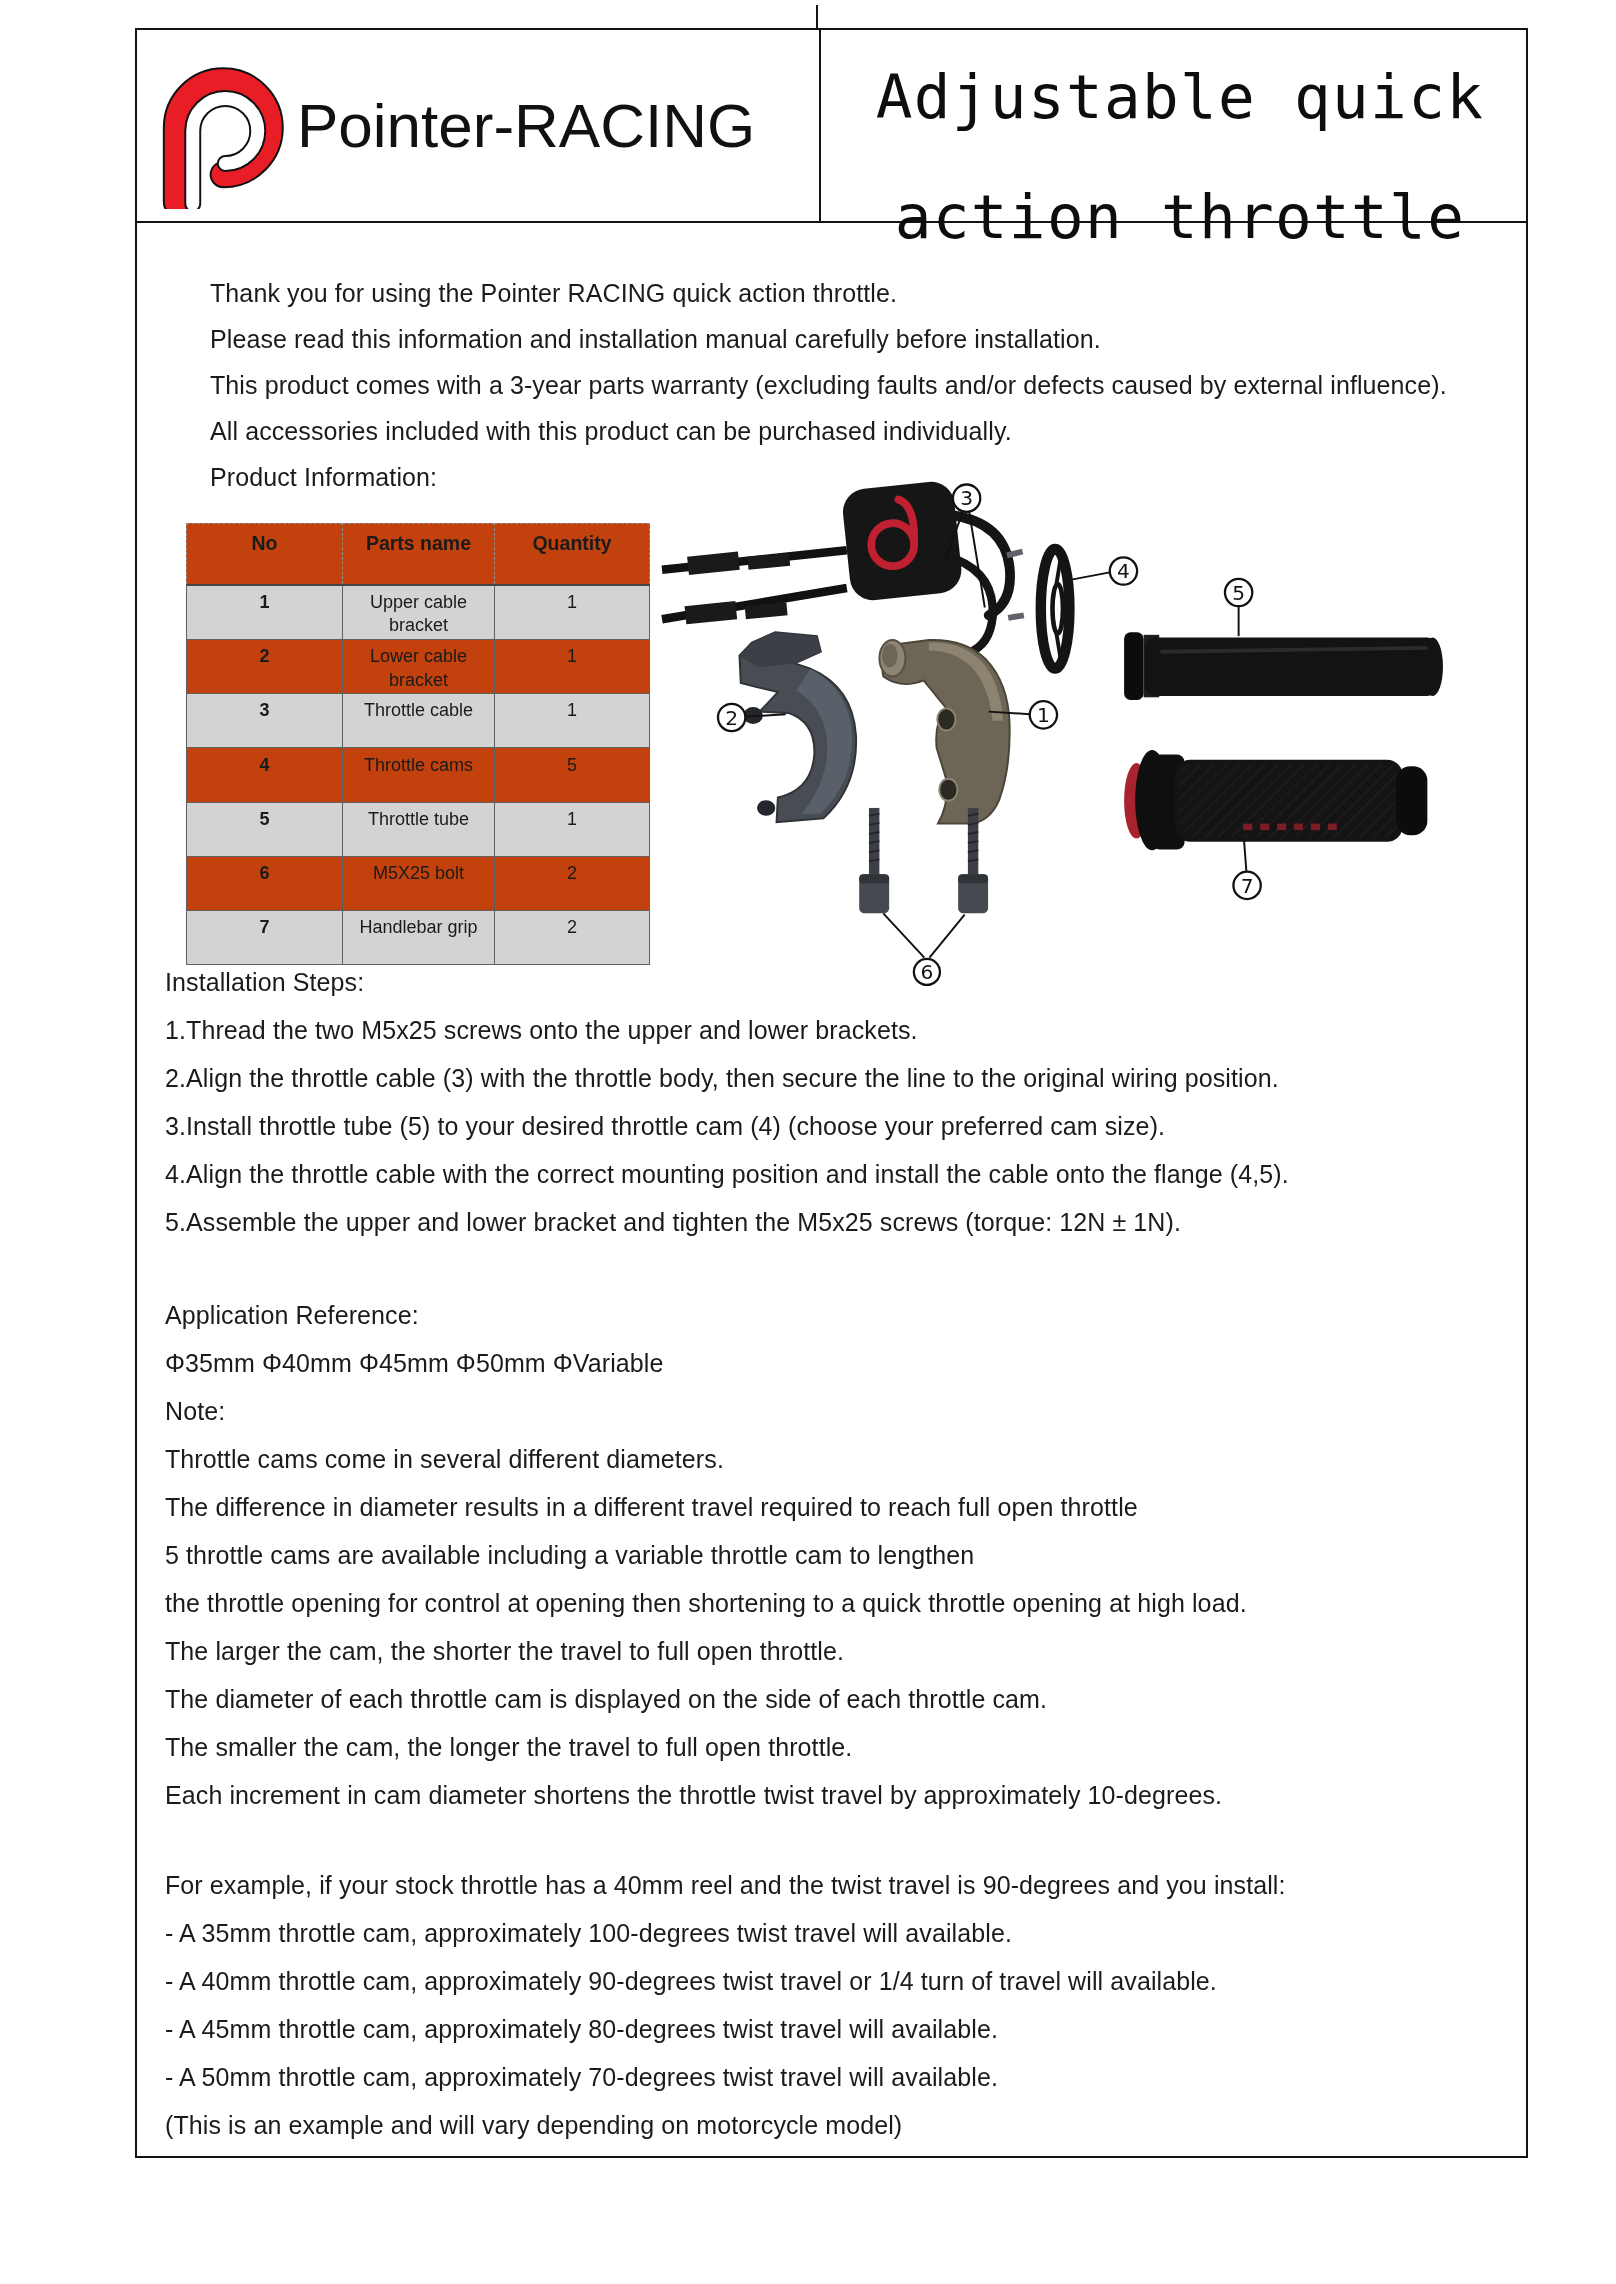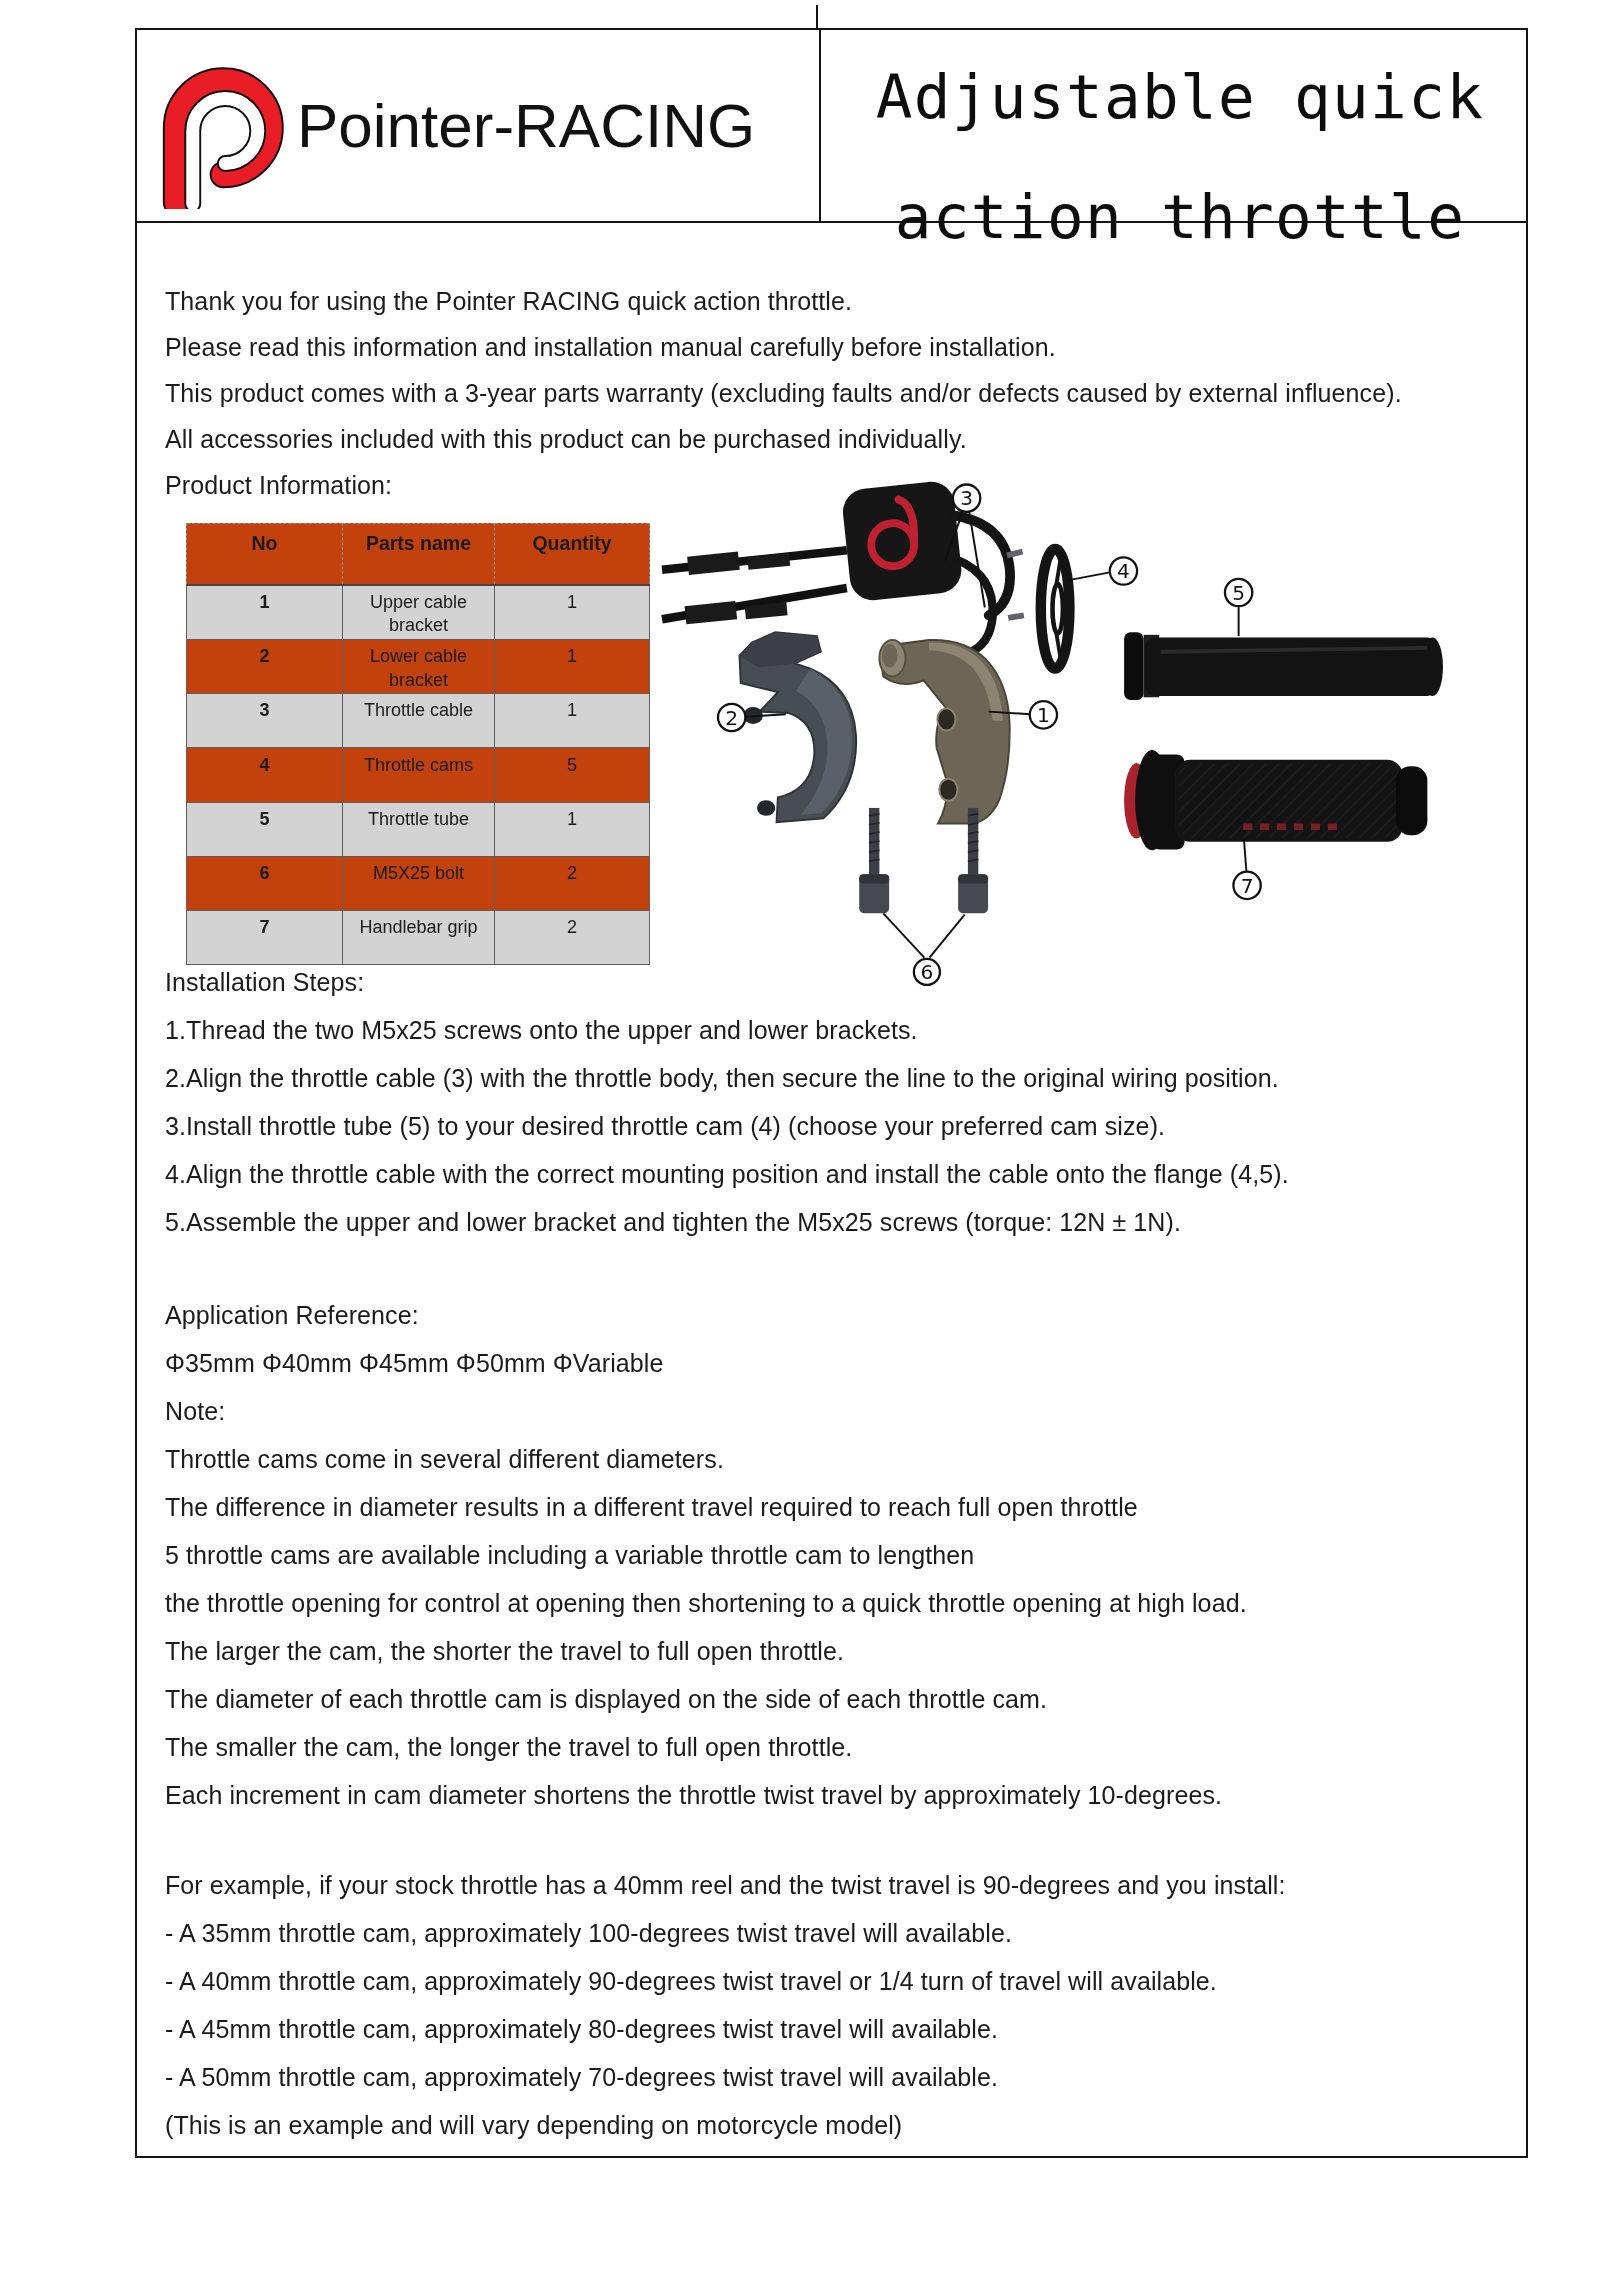--- a/index.html
+++ b/index.html
@@ -11,21 +11,21 @@
   .header-divider{position:absolute;left:682px;top:0;width:2px;height:191px;background:#141414;}
   .logo-svg{position:absolute;left:19.5px;top:36px;width:130px;height:143px;}
   .brand{position:absolute;left:160px;top:0;height:220px;line-height:191px;font-size:62px;letter-spacing:0px;color:#111;white-space:nowrap;}
   .title-cell{position:absolute;left:684px;top:0;width:706px;height:191px;text-align:center;font-family:"DejaVu Sans Mono",monospace;font-size:61px;font-weight:500;letter-spacing:1.3px;color:#0d0d0d;padding-left:12px;}
   .title-line1{position:absolute;left:0;top:31px;width:100%;}
   .title-line2{position:absolute;left:0;top:112px;width:100%;margin-top:39px;}
   
   .tblock{position:absolute;left:28px;white-space:nowrap;}
   .tblock .line{height:46px;line-height:46px;font-size:25px;letter-spacing:0.1px;}
   .tblock.lh73 .line{height:48px;line-height:48px;}
-  .intro{top:248px;}
+  .intro{top:240px;margin-left:45px;}
   .install{top:928px;}
   .appref{top:1261px;}
   .example{top:1831px;}
   
   .parts-table{position:absolute;left:49px;top:493px;border-collapse:collapse;table-layout:fixed;width:463px;background:#c2410c;border:1.3px dashed #8f8f8f;}
   .parts-table col.c1{width:156px;}
   .parts-table col.c2{width:152px;}
   .parts-table col.c3{width:155px;}
   .parts-table th{height:51px;vertical-align:top;padding-top:7.8px;font-size:19.5px;font-weight:bold;text-align:center;border-left:1.3px dashed #8f8f8f;border-right:1.3px dashed #8f8f8f;border-bottom:2px solid #454545;}
   .parts-table td{height:47px;vertical-align:top;padding-top:5.2px;font-size:18px;text-align:center;border:1.3px solid #5f5f5f;line-height:23.4px;}

